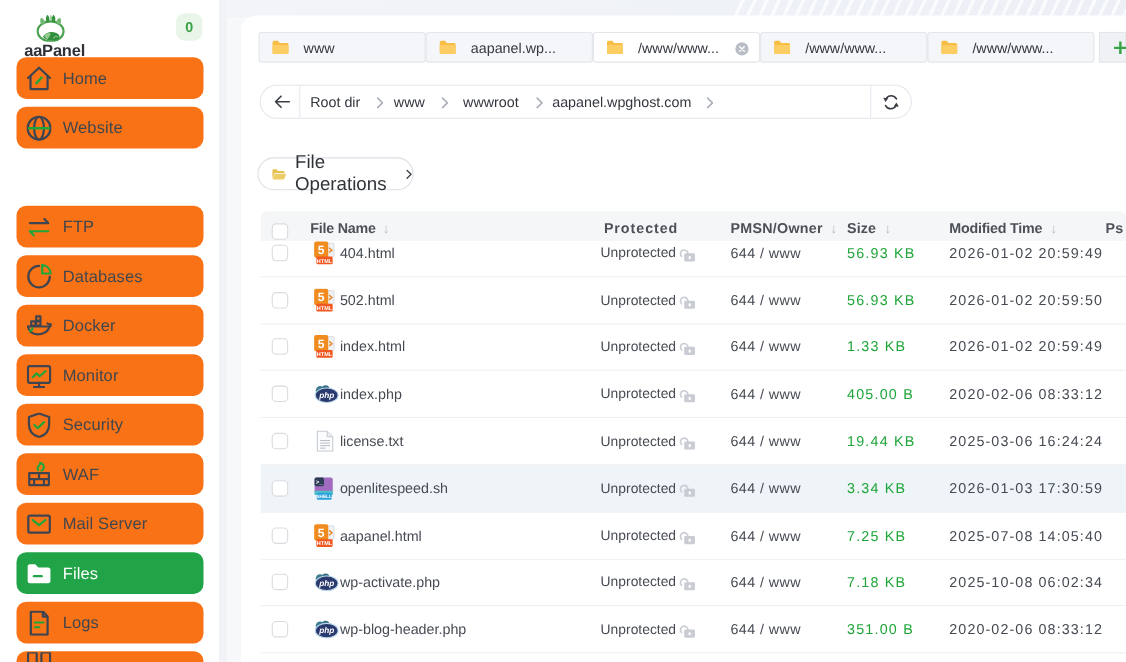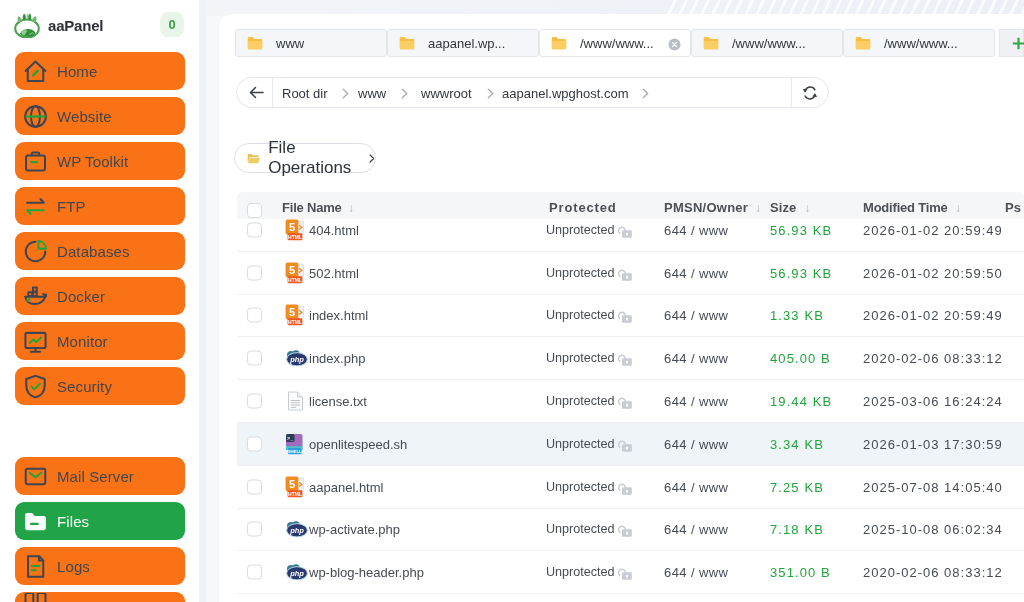--- a/index.html
+++ b/index.html
@@ -8,21 +8,21 @@
 #topstrip{position:absolute;left:0;top:0;width:818px;height:16px;background:linear-gradient(90deg,#f2f4f8,#ecf0f6);}
 #topstrip::after{content:"";position:absolute;left:460px;width:360px;height:14px;background:repeating-linear-gradient(115deg,rgba(255,255,255,0) 0 7px,rgba(255,255,255,.75) 7px 10px);}
 #card{position:absolute;left:13px;top:14px;width:805px;height:588px;background:#fff;border-radius:14px 0 0 0;}
 #sidebar{position:absolute;left:0;top:0;width:206px;height:602px;background:#fff;}
 #sidebar .track{position:absolute;left:199px;top:0;width:7px;height:602px;background:#f0f2f5;}
 .mitem{position:absolute;left:15px;width:170px;height:38px;border-radius:9px;background:#f97316;display:flex;align-items:center;}
 .mitem svg{margin-left:9px;flex:0 0 auto;}
 .mitem span{margin-left:10px;font-size:15px;color:#42464d;letter-spacing:.1px;}
 .mitem.act{background:#21a447;}
 .mitem.act span{color:#fff;}
-#logo{position:absolute;left:14px;top:12px;display:flex;align-items:center;}
+#logo{position:absolute;left:14px;top:12px;display:flex;align-items:center;flex-direction:column;}
 #logo b{margin-left:8px;font-size:15px;color:#2e3138;letter-spacing:-.2px;}
 #badge{position:absolute;left:160px;top:12px;width:24px;height:25px;background:#e9f5e9;border-radius:8px;color:#3aa045;font-size:13px;font-weight:bold;line-height:25px;text-align:center;}
 
 .tab{position:absolute;top:29px;width:152px;height:28px;box-sizing:border-box;border:1px solid #e3e6ea;background:#f4f6f9;border-radius:3px;display:flex;align-items:center;}
 .tab.on{background:#fff;}
 .tab svg{margin-left:11px;flex:0 0 auto;}
 .tab i{font-style:normal;margin-left:13px;font-size:13px;color:#33373d;white-space:nowrap;}
 
 #crumb{position:absolute;left:30px;top:77px;width:593px;height:31px;box-sizing:border-box;border:1px solid #e3e6ec;border-radius:16px;background:#fff;}
 #crumb .sep1{position:absolute;left:35px;top:0;width:1px;height:29px;background:#e6e9ee;}
@@ -360,28 +360,20 @@
       <span>Home</span>
     </div>
 <div class="mitem" style="top:97px">
       <svg width="23" height="23" viewBox="2 2 16 16" fill="none" stroke="#3e4450" stroke-width="1.4">
         <circle cx="10" cy="10" r="7.2"></circle>
         <ellipse cx="10" cy="10" rx="3.1" ry="7.2"></ellipse>
         <path d="M3 10 H17" stroke="#20a53a" stroke-width="1.55"></path>
       </svg>
       <span>Website</span>
     </div>
-<div class="mitem" style="top:142px">
-      <svg width="23" height="23" viewBox="2 2 16 16" fill="none" stroke="#3e4450" stroke-width="1.4" stroke-linejoin="round">
-        <rect x="3.4" y="5.8" width="13.2" height="10.4" rx="1.4"></rect>
-        <path d="M7.4 5.8 V4.6 C7.4 4.1 7.8 3.8 8.2 3.8 H11.8 C12.2 3.8 12.6 4.1 12.6 4.6 V5.8"></path>
-        <path d="M7 10.4 H11" stroke="#20a53a" stroke-width="1.55" stroke-linecap="round"></path>
-      </svg>
-      <span>WP Toolkit</span>
-    </div>
 <div class="mitem" style="top:187px">
       <svg width="23" height="23" viewBox="2 2 16 16" fill="none" stroke="#3e4450" stroke-width="1.4" stroke-linecap="round" stroke-linejoin="round">
         <path d="M4.2 7.4 H15.8 M13.4 4.8 L15.8 7.4"></path>
         <path d="M15.8 12.6 H4.2 M6.6 15.2 L4.2 12.6" stroke="#20a53a"></path>
       </svg>
       <span>FTP</span>
     </div>
 <div class="mitem" style="top:232px">
       <svg width="23" height="23" viewBox="2 2 16 16" fill="none" stroke="#3e4450" stroke-width="1.4" stroke-linecap="round">
         <path d="M10 3.2 A6.8 6.8 0 1 0 16.8 10"></path>
@@ -408,20 +400,28 @@
       </svg>
       <span>Monitor</span>
     </div>
 <div class="mitem" style="top:367px">
       <svg width="23" height="23" viewBox="2 2 16 16" fill="none" stroke="#3e4450" stroke-width="1.4" stroke-linecap="round" stroke-linejoin="round">
         <path d="M10 2.6 L16.4 4.8 V9.4 C16.4 13.6 13.8 16.4 10 17.6 C6.2 16.4 3.6 13.6 3.6 9.4 V4.8 Z"></path>
         <path d="M7.1 9.9 L9.2 12 L13.1 8.1" stroke="#20a53a"></path>
       </svg>
       <span>Security</span>
     </div>
+<div class="mitem" style="top:412px">
+      <svg width="23" height="23" viewBox="2 2 16 16" fill="none" stroke="#3e4450" stroke-width="1.4" stroke-linejoin="round">
+        <path d="M9.8 7.6 C8.6 6.6 9 5 10.2 3.9 C10.8 3.4 10.9 2.9 10.7 2.3 C12.3 2.9 13.3 4.4 12.9 5.9 C12.7 6.7 12 7.4 11 7.6" stroke="#20a53a" stroke-width="1.35"></path>
+        <rect x="3.8" y="9" width="12.4" height="7.6"></rect>
+        <path d="M3.8 12.8 H16.2 M10 9 V12.8 M6.9 12.8 V16.6 M13.1 12.8 V16.6"></path>
+      </svg>
+      <span>WAF</span>
+    </div>
 <div class="mitem act" style="top:502px">
       <svg width="23" height="23" viewBox="2 2 16 16">
         <path d="M2.8 5.4 C2.8 4.6 3.4 4 4.2 4 H7.6 L9.5 6.1 H15.8 C16.6 6.1 17.2 6.7 17.2 7.5 V14.6 C17.2 15.4 16.6 16 15.8 16 H4.2 C3.4 16 2.8 15.4 2.8 14.6 Z" fill="#fff"></path>
         <path d="M6.8 11.6 H11.6" stroke="#21a447" stroke-width="1.5" stroke-linecap="round"></path>
       </svg>
       <span>Files</span>
     </div>
 <div class="mitem" style="top:457px">
       <svg width="23" height="23" viewBox="2 2 16 16" fill="none" stroke="#3e4450" stroke-width="1.4" stroke-linejoin="round">
         <rect x="3.2" y="4.6" width="13.6" height="10.8" rx="1"></rect>

